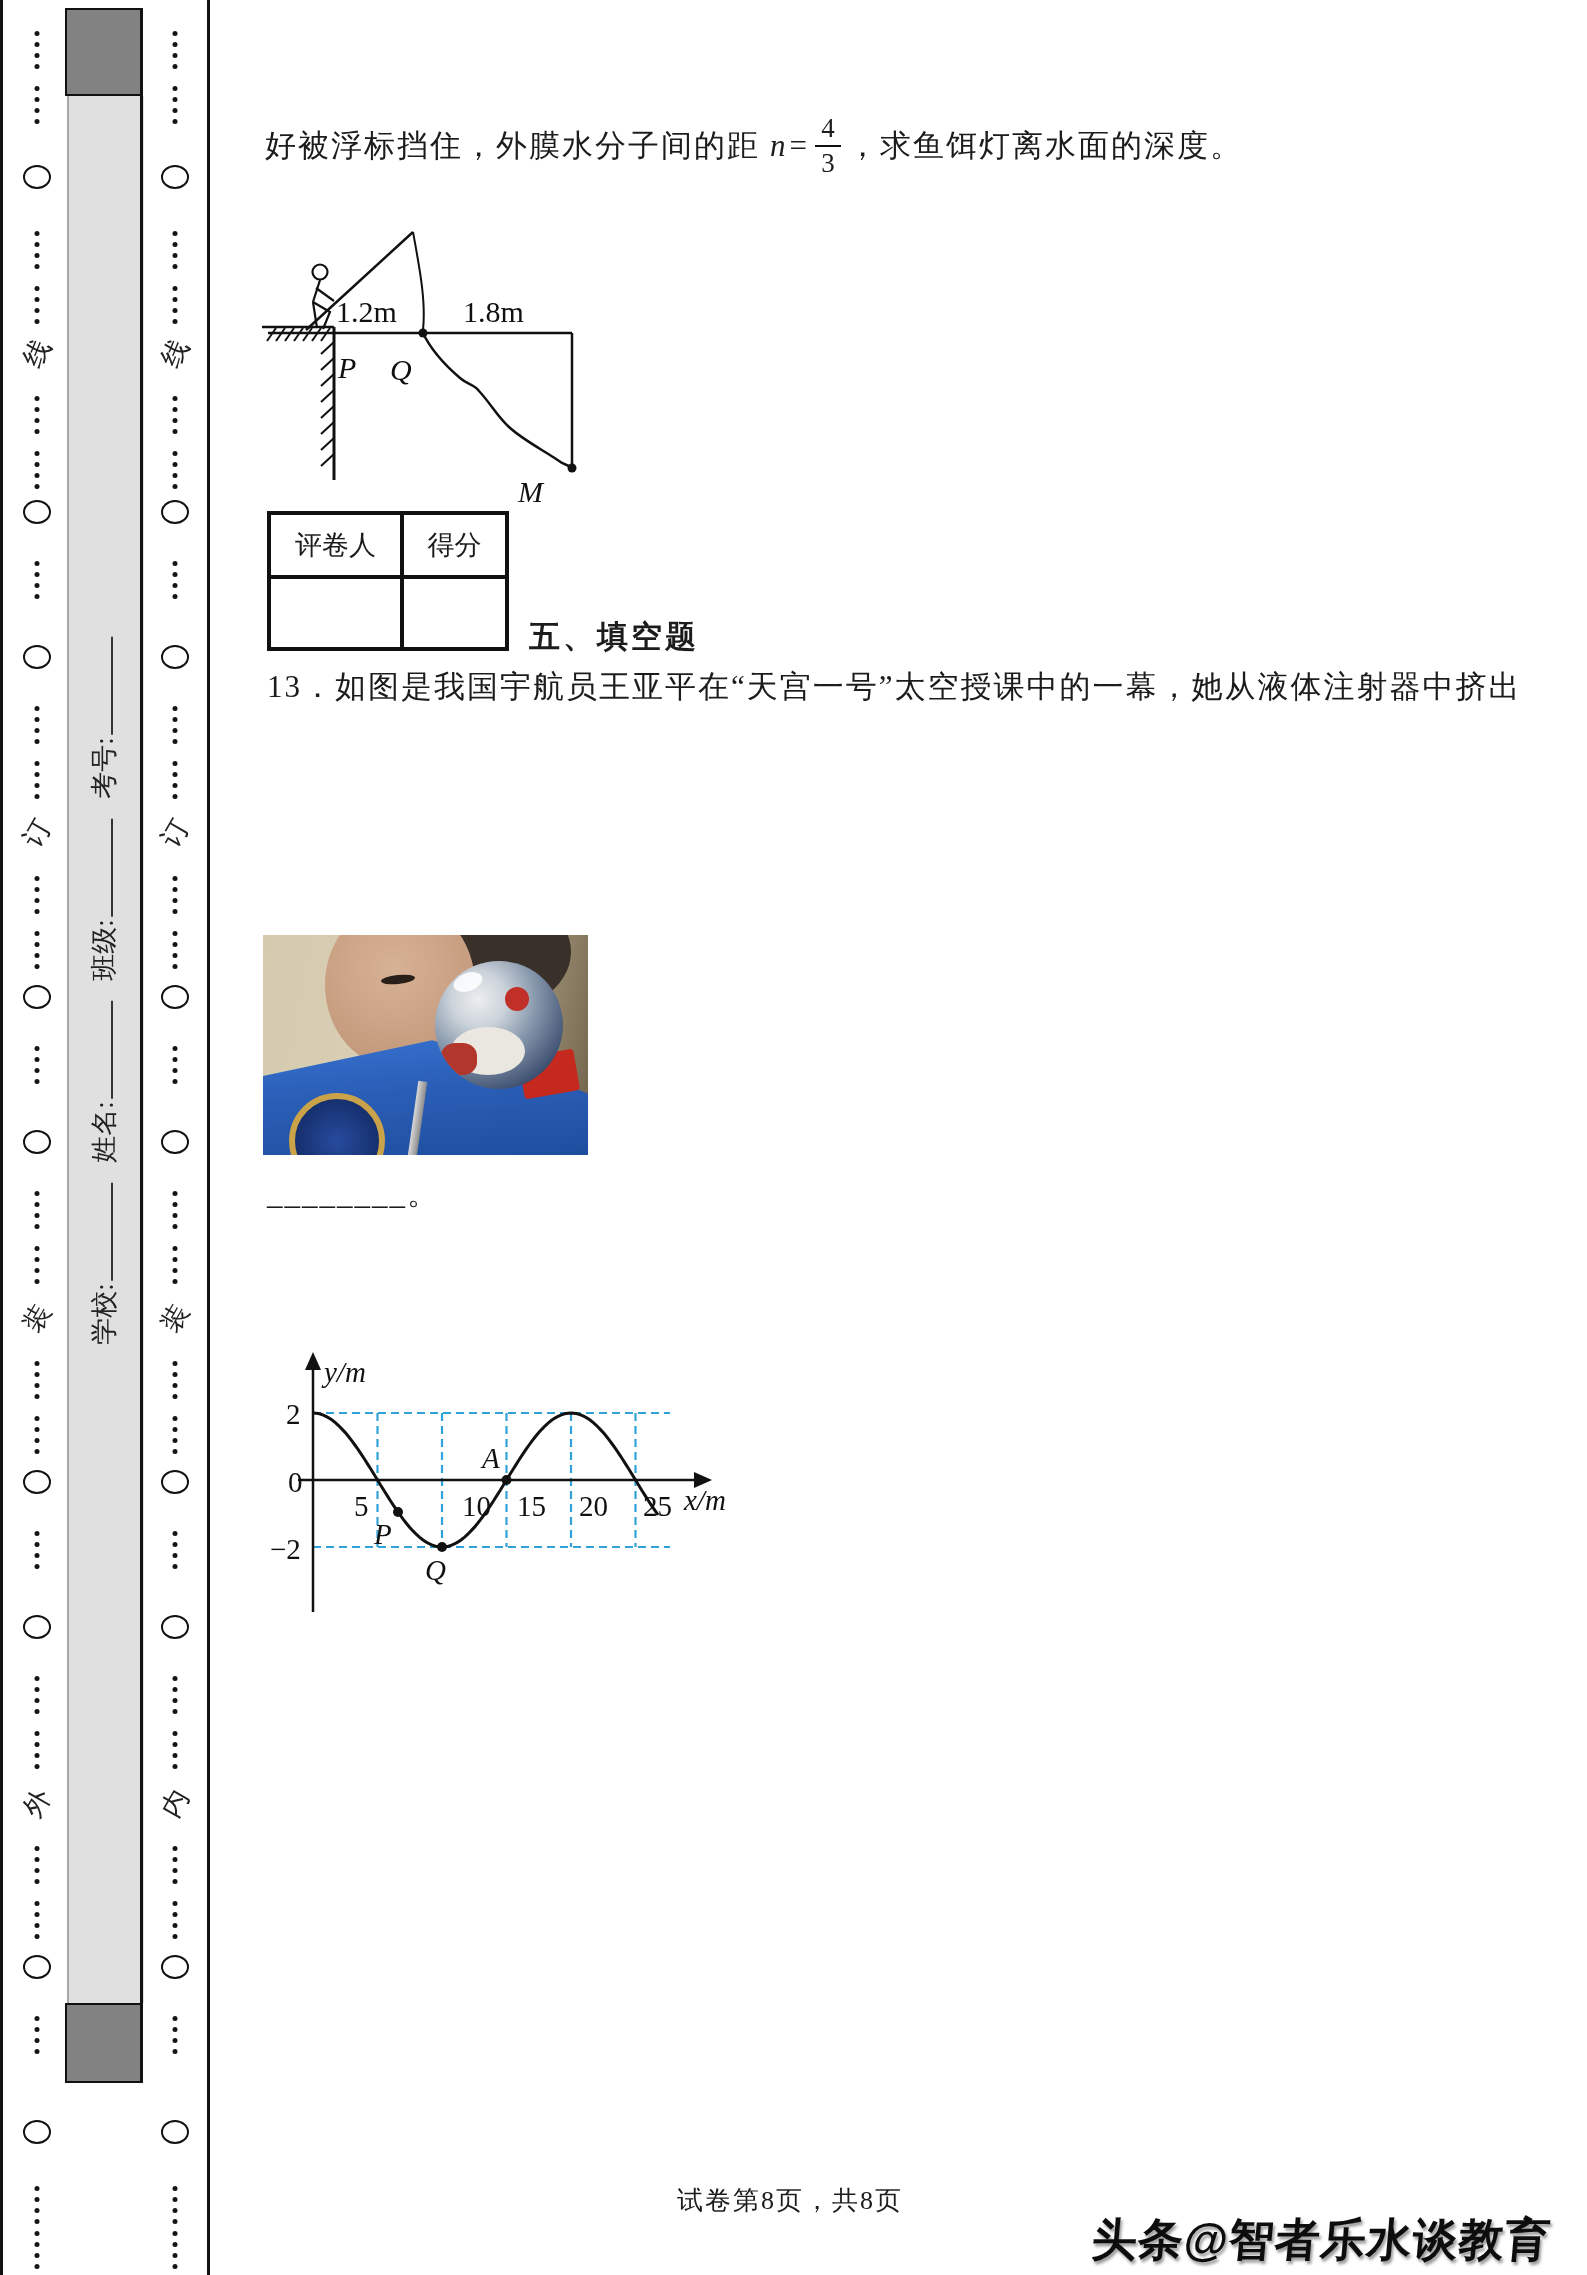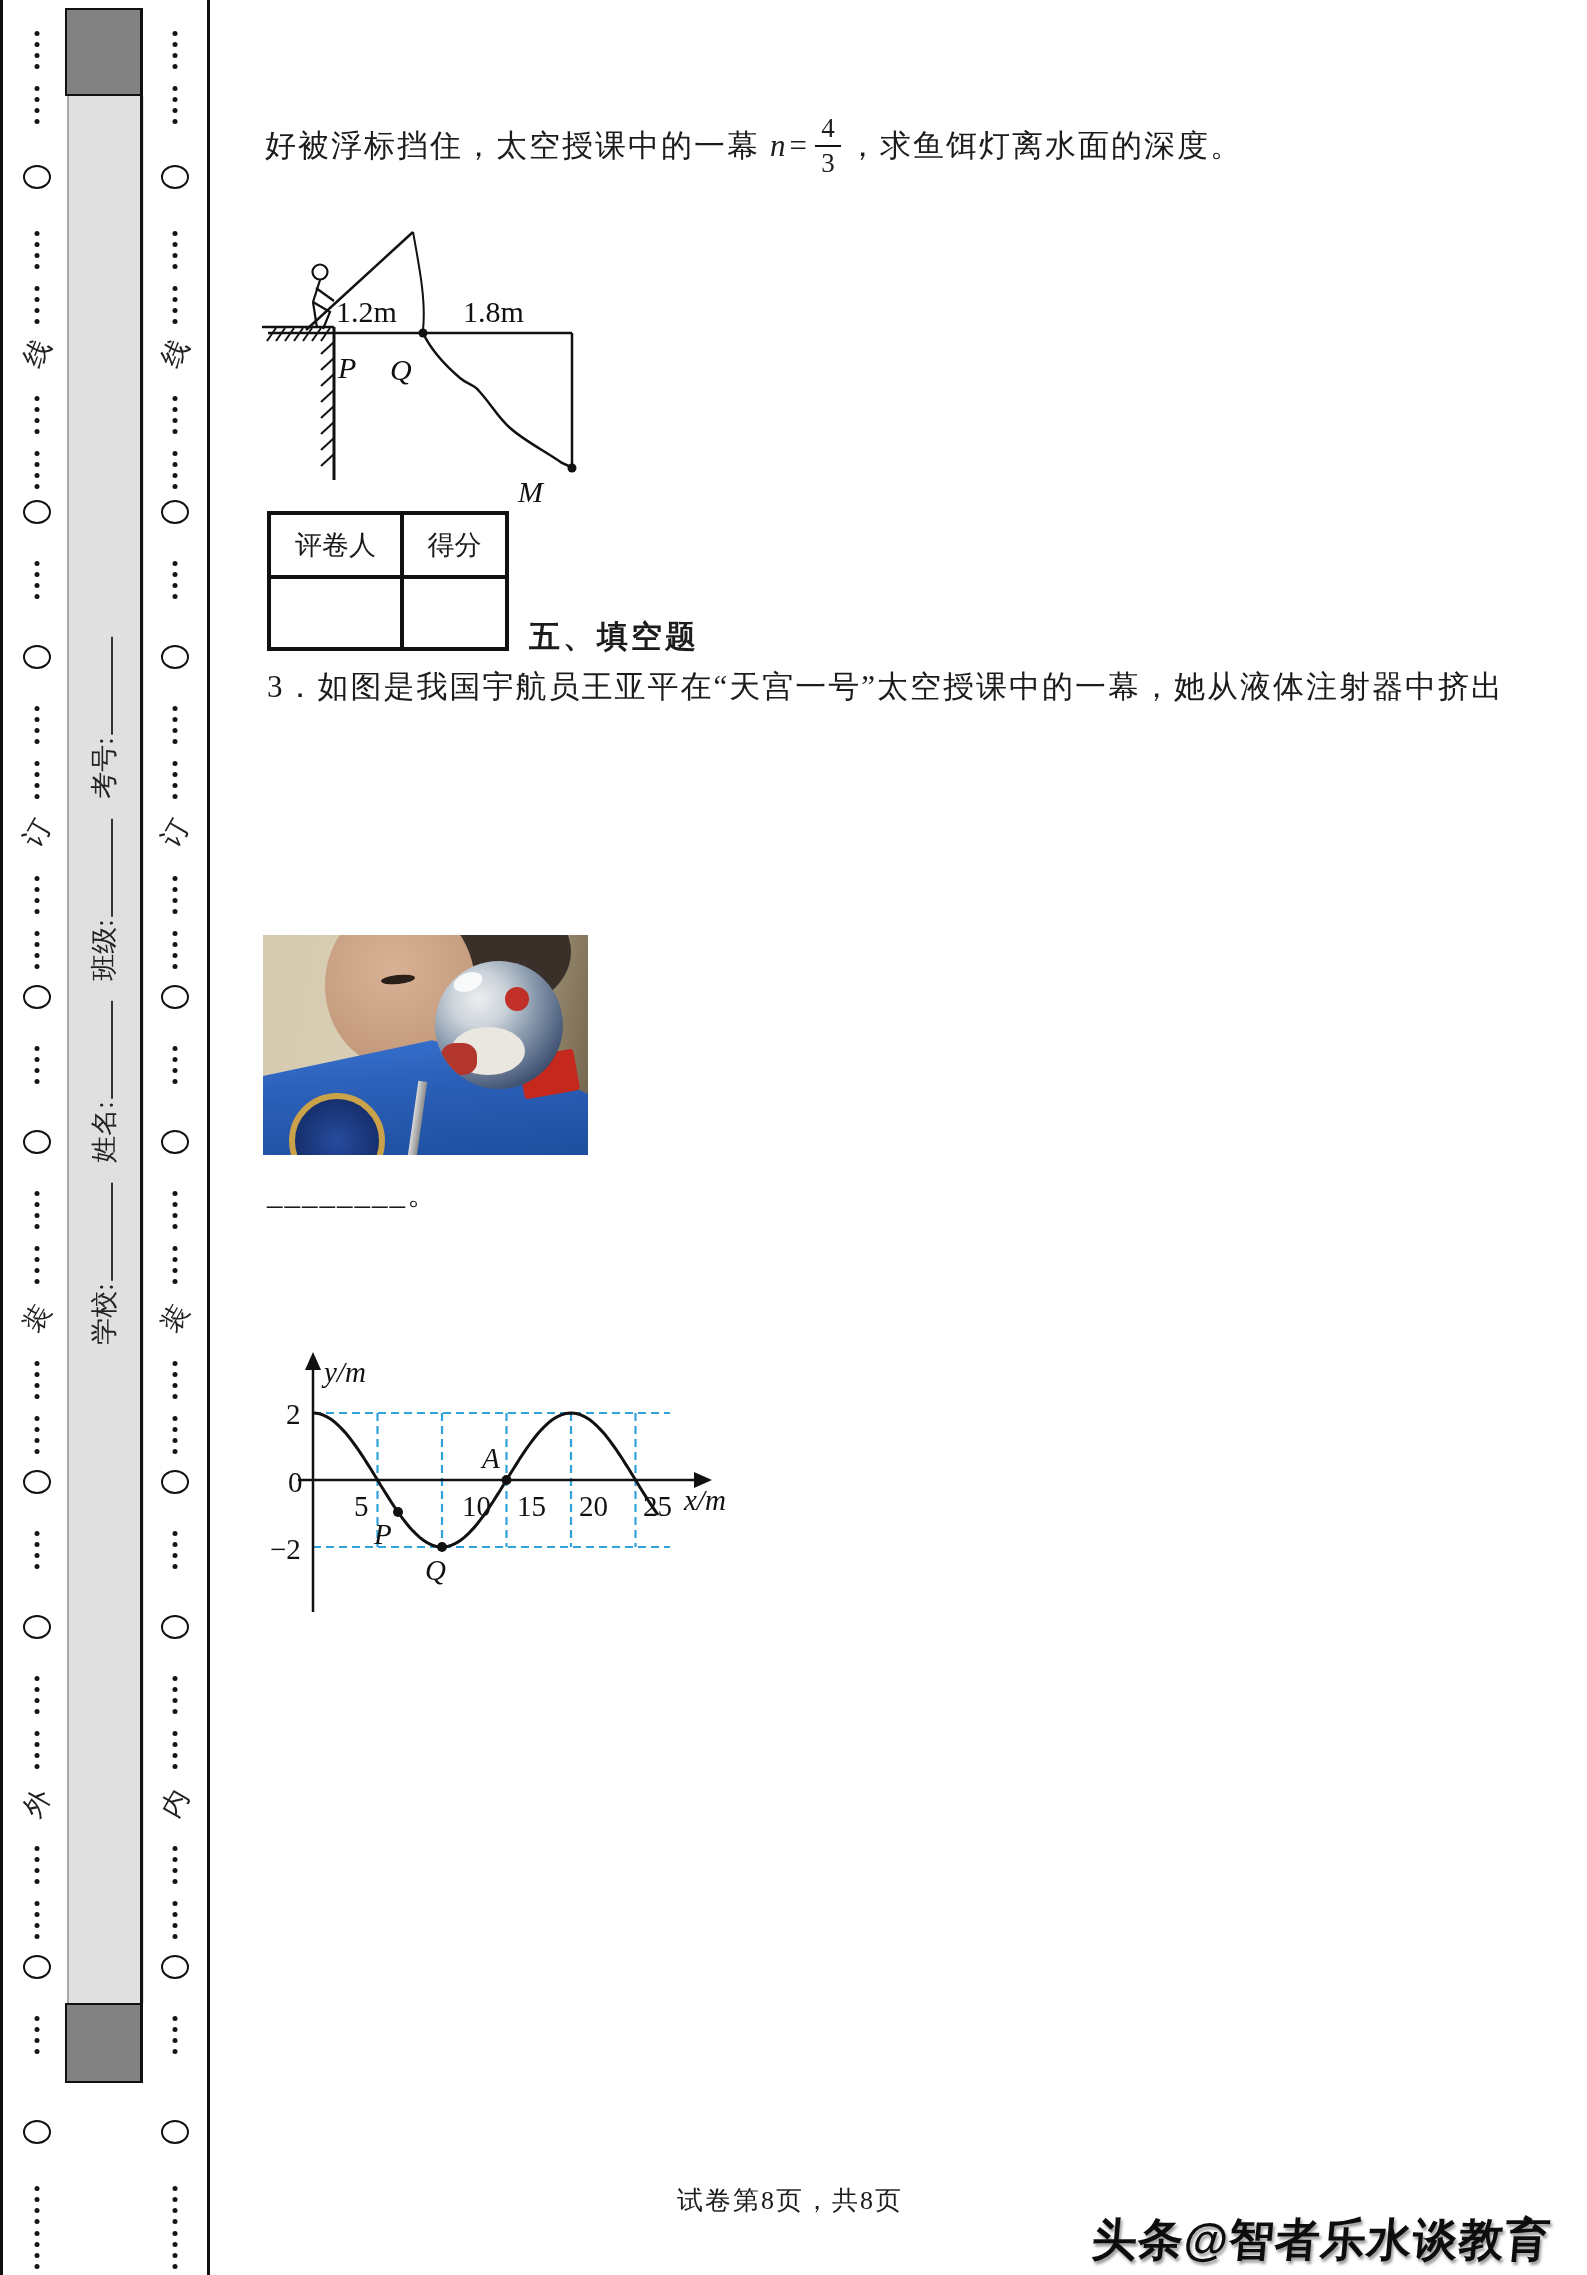--- a/index.html
+++ b/index.html
@@ -423,21 +423,21 @@
   <span>班级:</span><span class="fline"></span>
 </div>
 <div class="vfield" style="top:1082px">
   <span>姓名:</span><span class="fline"></span>
 </div>
 <div class="vfield" style="top:1264px">
   <span>学校:</span><span class="fline"></span>
 </div>
 
 <div class="abs q16line">
-  <span>好被浮标挡住，太空授课中的一幕</span>
+  <span>好被浮标挡住，外膜水分子间的距</span>
   <span class="mathvar">n</span>
   <span>=</span>
   <span class="frac">
     <span>4</span>
     <span class="bar"></span>
     <span>3</span>
   </span>
   <span>，求鱼饵灯离水面的深度。</span>
 </div>
 
@@ -497,21 +497,21 @@
   </tr>
   <tr>
     <td class="v"></td>
     <td class="v"></td>
   </tr>
 </tbody>
   </table>
 <div class="abs section-title">五、填空题</div>
 
 <div class="qblock q17">
-  <p>3．如图是我国宇航员王亚平在“天宫一号”太空授课中的一幕，她从液体注射器中挤出</p>
+  <p>13．如图是我国宇航员王亚平在“天宫一号”太空授课中的一幕，她从液体注射器中挤出</p>
 </div>
 
 <div class="abs photo">
   <div class="ph-hair"></div>
   <div class="ph-face"></div>
   <div class="ph-eye"></div>
   <div class="ph-suit"></div>
   <div class="ph-badge"></div>
   <div class="ph-rod"></div>
   <div class="ph-flag"></div>

